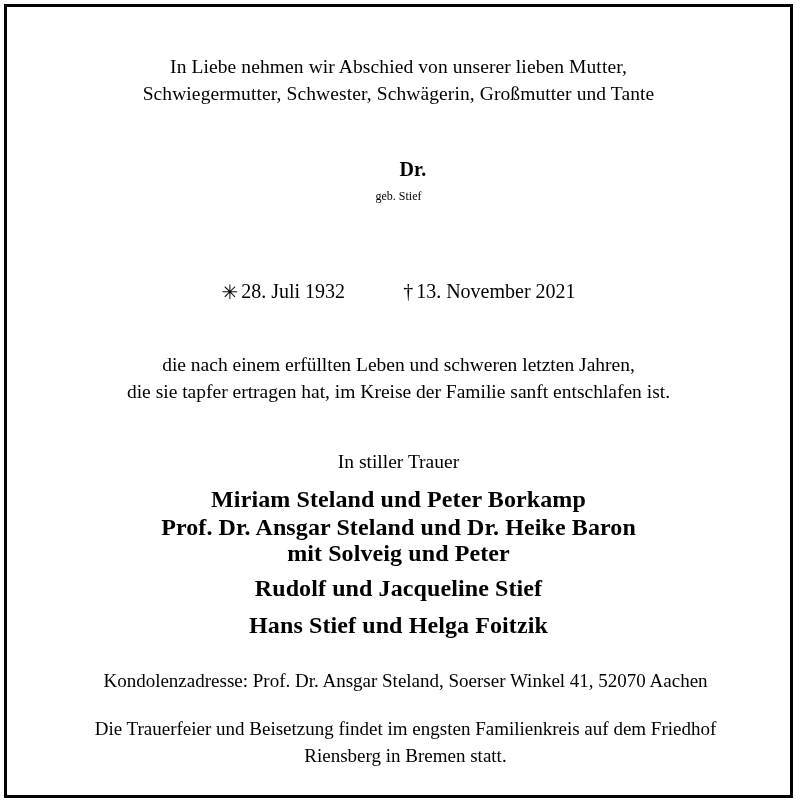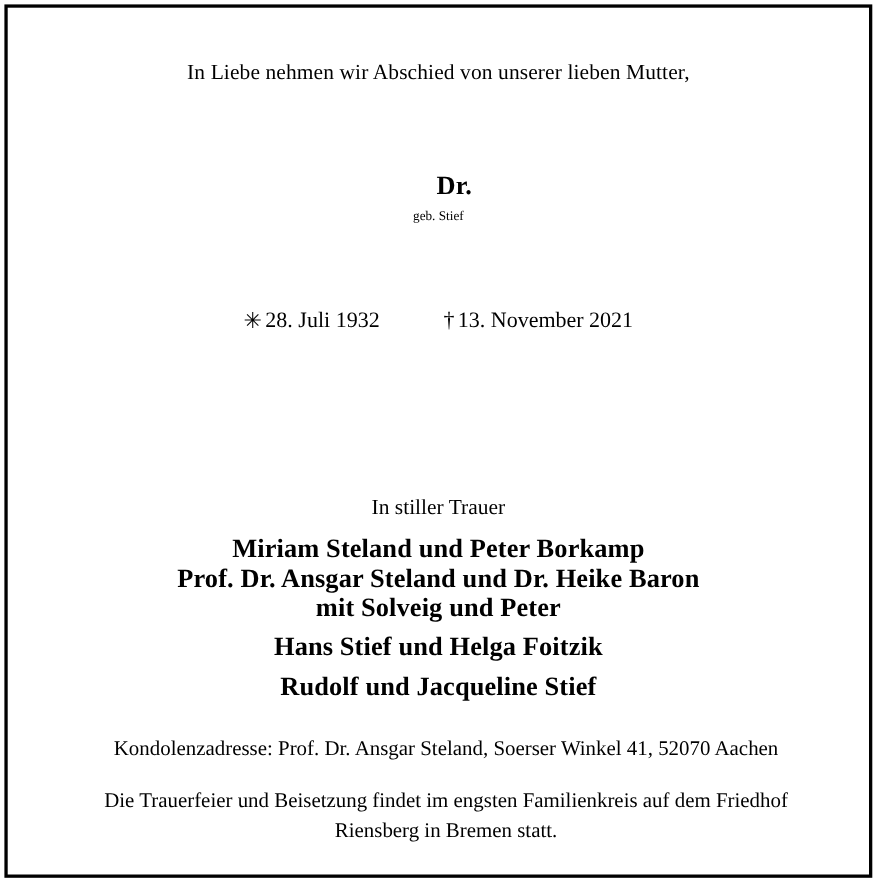--- a/index.html
+++ b/index.html
@@ -51,21 +51,21 @@
   
   .name-block {
     position: absolute;
     left: 0;
     right: 0;
     top: 148px;
     text-align: center;
   }
   .title-pre {
     display: block;
-    font-size: 24px;
+    font-size: 20px;
     font-weight: bold;
     line-height: 28px;
     letter-spacing: 0.2px;
     padding-left: 29px;
   }
   .full-name {
     display: block;
     font-size: 39px;
     font-weight: bold;
     line-height: 48px;
@@ -161,46 +161,51 @@
   .footer .f-block.second { margin-top: 21px; }
 </style>
 </head>
 <body>
 
 <div class="notice-frame">
   <div class="notice-inner">
 
     <div class="intro">
       <span class="line">In Liebe nehmen wir Abschied von unserer lieben Mutter,</span>
+      <span class="line">Schwiegermutter, Schwester, Schwägerin, Großmutter und Tante</span>
     </div>
 
     <div class="name-block">
       <span class="title-pre">Dr.</span>
       <span class="maiden-name">geb. Stief</span>
     </div>
 
     <div class="dates">
       <span class="date-item">
         <span class="sym sym-birth">✳</span><span>28. Juli 1932</span>
       </span>
       <span class="gap"></span>
       <span class="date-item">
         <span class="sym sym-death">†</span><span>13. November 2021</span>
       </span>
     </div>
 
+    <div class="body-text">
+      <span class="line">die nach einem erfüllten Leben und schweren letzten Jahren,</span>
+      <span class="line">die sie tapfer ertragen hat, im Kreise der Familie sanft entschlafen ist.</span>
+    </div>
 
     <div class="mourn-heading">In stiller Trauer</div>
 
     <div class="mourn-list">
       <span class="m-line">Miriam Steland und Peter Borkamp</span>
       <span class="m-line tight">Prof. Dr. Ansgar Steland und Dr. Heike Baron</span>
       <span class="m-line tight">mit Solveig und Peter</span>
+      <span class="m-line spaced">Rudolf und Jacqueline Stief</span>
       <span class="m-line spaced">Hans Stief und Helga Foitzik</span>
-      <span class="m-line spaced">Rudolf und Jacqueline Stief</span>
     </div>
 
     <div class="footer">
       <span class="f-block">
         <span class="f-line">Kondolenzadresse: Prof. Dr. Ansgar Steland, Soerser Winkel 41, 52070 Aachen</span>
       </span>
       <span class="f-block second">
         <span class="f-line">Die Trauerfeier und Beisetzung findet im engsten Familienkreis auf dem Friedhof</span>
         <span class="f-line">Riensberg in Bremen statt.</span>
       </span>

